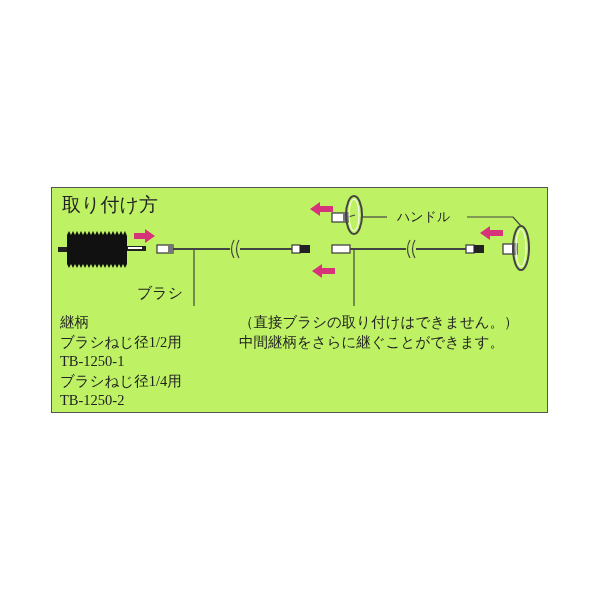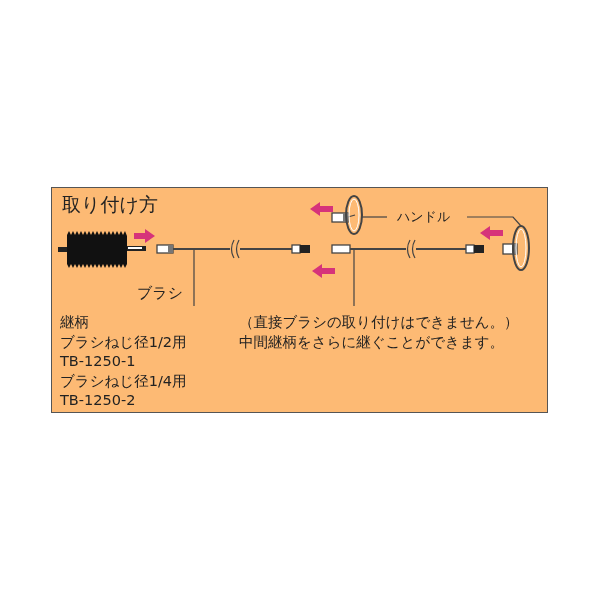--- a/index.html
+++ b/index.html
@@ -1,22 +1,22 @@
 <!DOCTYPE html>
 <html><head>
   <meta charset="utf-8">
   <style>
     html, body { margin: 0; padding: 0; background: #ffffff; }
     body { width: 600px; height: 600px; position: relative; overflow: hidden; font-family: "DejaVu Sans", sans-serif; color: #222; }
-    .panel { position: absolute; left: 51px; top: 187px; width: 497px; height: 226px; border: 1.5px solid #555; box-sizing: border-box; background: #fdba74; }
+    .panel { position: absolute; left: 51px; top: 187px; width: 497px; height: 226px; border: 1.5px solid #555; box-sizing: border-box; background: #bef264; }
     .title { position: absolute; left: 10px; top: 4px; font-size: 19px; letter-spacing: 0px; color: #222; }
     .diagram { position: absolute; left: 0; top: 0; }
     .label { position: absolute; font-size: 15px; color: #222; white-space: nowrap; }
     .text-block { position: absolute; font-size: 14.5px; line-height: 19.5px; color: #222; white-space: nowrap; }
-    .text-block div { height: 19.5px; }
+    .text-block div { height: 19.5px; font-family: Liberation Serif, serif; }
   </style>
 </head>
 <body>
 
 <div class="panel">
   <div class="title">取り付け方</div>
 
   <svg class="diagram" width="497" height="226" viewBox="0 0 497 226">
 
     <g>

